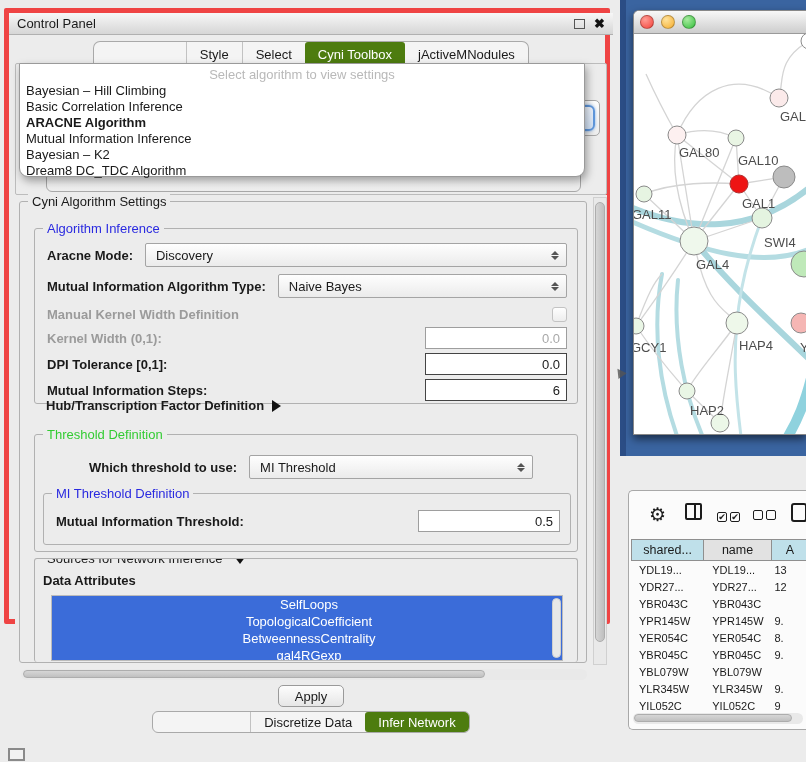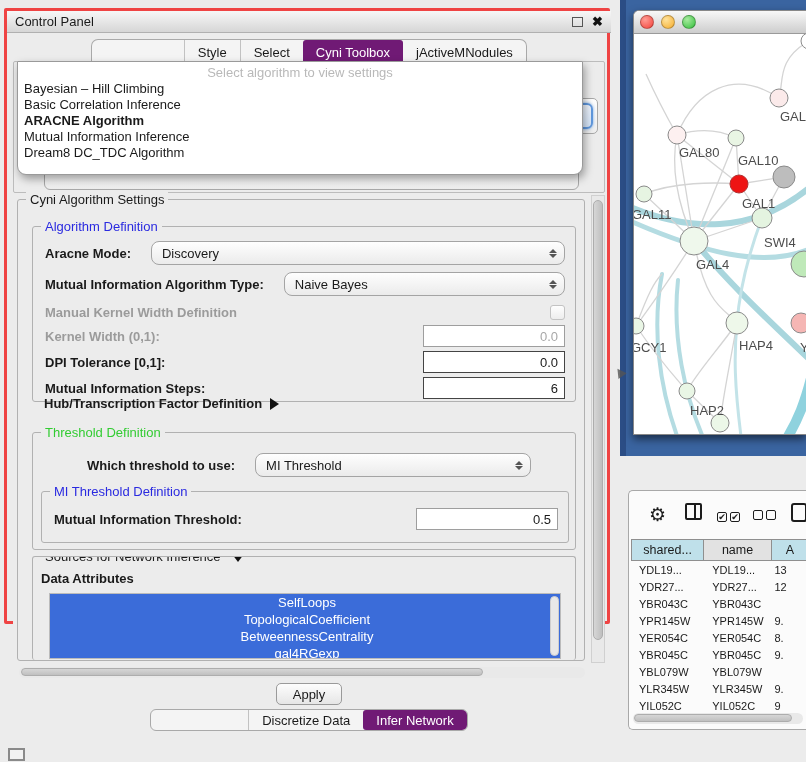--- a/index.html
+++ b/index.html
@@ -2,36 +2,36 @@
 <html><head>
 <meta charset="utf-8">
 <style>
   * { margin:0; padding:0; box-sizing:border-box; }
   html,body { width:806px; height:762px; overflow:hidden; background:#ececec;
     font-family:"Liberation Sans", sans-serif; color:#1a1a1a; }
   .abs { position:absolute; }
 
   
   #cpanel { left:4px; top:8px; width:606px; height:616px; background:#ececec;
-    border:3px solid #ef4444; border-radius:2px; }
+    border:5px solid #ef4444; border-radius:2px; }
   #cp-titlebar { left:0; top:0; width:604px; height:22px;
     background:linear-gradient(#f7f7f7,#d6d6d6); border-bottom:1px solid #b0b0b0;
     display:flex; align-items:center; padding:0 8px; font-size:13px; }
   #cp-title { flex:1; }
   .float-ic { width:11px; height:10px; border:1.5px solid #555; background:transparent; margin-right:9px; }
   .close-ic { font-size:13px; font-weight:bold; color:#111; line-height:10px; }
 
   
   #top-tabs { left:0; top:28px; width:604px; height:25px; display:flex; justify-content:center; }
   .tabbar { display:flex; align-items:stretch; border:1px solid #a9a9a9; border-bottom:none;
     border-radius:7px 7px 0 0; background:#f4f4f4; overflow:hidden; height:25px; }
   .tab { display:flex; align-items:center; gap:5px; padding:0 13px; font-size:13px;
     border-left:1px solid #c2c2c2; white-space:nowrap; }
   .tab:first-child { border-left:none;margin-top:28px; }
-  .tab.sel { background:#701a75; color:#fff; border-left:none; border-radius:3px; }
+  .tab.sel { background:#4d7c0f; color:#fff; border-left:none; border-radius:3px; }
   .tab.sel + .tab { border-left:none; }
 
   .bottombar { display:flex; align-items:stretch; border:1px solid #a9a9a9;
     border-radius:6px; background:#f4f4f4; overflow:hidden; height:22px; }
 
   
   #inf-box { left:6px; top:50px; width:592px; height:132px; border:1px solid #bcbcbc;
     border-radius:2px; background:#ececec; }
   #inf-combo-frag { right:6px; top:36px; width:48px; height:36px; border:1px solid #a8a8a8;
     border-radius:5px; background:linear-gradient(#fdfdfd,#ededed); }
@@ -53,22 +53,22 @@
   .gbox { position:absolute; border:1px solid #b1b1b1; border-radius:3px; }
   .gtitle { position:absolute; top:-8px; left:8px; background:#ececec; padding:0 4px;
     font-size:13px; white-space:nowrap; }
   .gtitle.blue { color:#2a2ae0; }
   .gtitle.green { color:#33cc33; }
 
   .frow { position:absolute; display:flex; align-items:center; width:520px; left:12px; }
   .lbl { font-size:13px; font-weight:bold; white-space:nowrap; }
   .lbl.dis { color:#9b9b9b; }
   .combo { flex:1; display:flex; align-items:center; height:24px; border:1px solid #a4a4a4;
-    border-radius:8px; background:linear-gradient(#fefefe,#ebebeb); padding:0 6px 0 10px;
-    font-size:13px; margin-left:20px; }
+    border-radius:2px; background:linear-gradient(#fefefe,#ebebeb); padding:0 6px 0 10px;
+    font-size:13px; margin-left:12px; }
   .combo .cval { flex:1; }
   .spin { display:flex; flex-direction:column; gap:1px; align-items:center; width:10px; }
   .spin i { width:0; height:0; border-left:4px solid transparent; border-right:4px solid transparent; }
   .spin .up { border-bottom:4px solid #555; }
   .spin .dn { border-top:4px solid #555; }
   .tfield { width:142px; height:22px; border:1px solid #9e9e9e; background:#fff;
     font-size:13px; text-align:right; padding:0 6px; display:flex; align-items:center;
     justify-content:flex-end; margin-left:auto; }
   .tfield.dark { border:1px solid #444; }
   .tfield.dis { color:#a8a8a8; }
@@ -182,30 +182,31 @@
     </div>
     <div class="abs" id="inf-frag2"></div>
   </div>
 
   <div class="abs" id="alg-popup">
     <div id="alg-prompt">Select algorithm to view settings</div>
     <div class="alg-item">Bayesian – Hill Climbing</div>
     <div class="alg-item">Basic Correlation Inference</div>
     <div class="alg-item bold">ARACNE Algorithm</div>
     <div class="alg-item">Mutual Information Inference</div>
+    <div class="alg-item">Bayesian – K2</div>
     <div class="alg-item">Dream8 DC_TDC Algorithm</div>
   </div>
 
   <div class="abs" id="settings-outer">
 
     <div class="gbox" style="left:4px; top:6px; width:568px; height:462px;">
       <span class="gtitle">Cyni Algorithm Settings</span>
 
       <div class="gbox" style="left:14px; top:26px; width:544px; height:176px;">
-        <span class="gtitle blue">Algorithm Definition</span>
+        <span class="gtitle blue">Algorithm Inference</span>
 
         <div class="frow" style="top:14px;">
           <span class="lbl">Aracne Mode:</span>
           <div class="combo">
             <span class="cval">Discovery</span>
             <span class="spin">
                 <i class="up"></i>
                 <i class="dn"></i>
               </span>
           </div>

